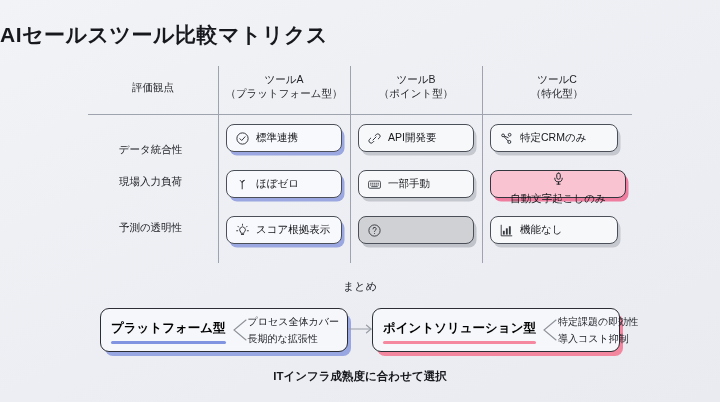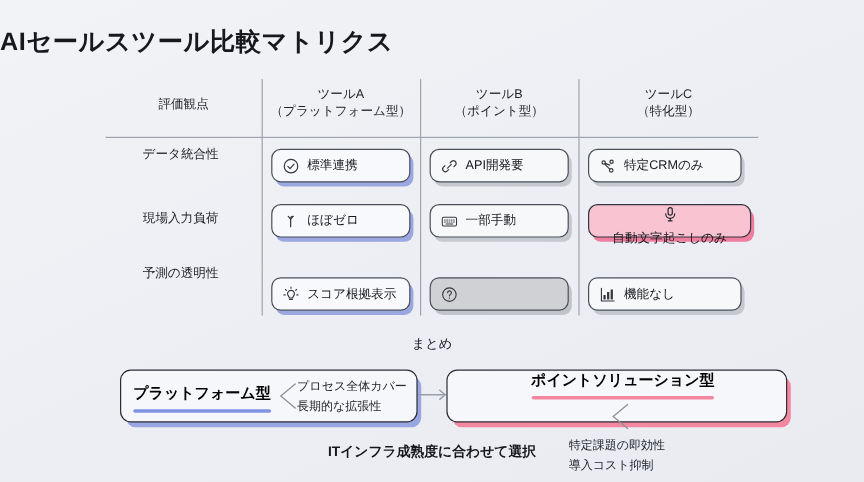--- a/index.html
+++ b/index.html
@@ -83,21 +83,21 @@
   .head-cell.h3 { left: 394px; width: 150px; }
 
   .row-label {
     position: absolute;
     left: 0;
     width: 125px;
     text-align: center;
     font-size: 10.5px;
     color: #1d1f24;
   }
-  .row-label.r0 { top: 56px; font-family: Liberation Mono, monospace; }
+  .row-label.r0 { top: 77px; font-family: Liberation Mono, monospace; }
   .row-label.r1 { top: 109px; }
   .row-label.r2 { top: 155px; }
 
   
   .chip {
     position: absolute;
     height: 28px;
     border: 1.2px solid #4b4f58;
     border-radius: 8px;
     background: #f7f8fa;
@@ -138,21 +138,21 @@
   .chip .ico svg { display: block; }
 
   
   .chip.c1 { left: 138px; width: 116px; }
   .chip.c2 { left: 270px; width: 116px; }
   .chip.c3 { left: 402px; width: 128px; }
   .chip.c3.wide { width: 136px; flex-direction: column; }
 
   .chip.rr0 { top: 58px; }
   .chip.rr1 { top: 104px; }
-  .chip.rr2 { top: 150px; margin-top: 15px; }
+  .chip.rr2 { top: 150px; }
 
   
   .summary-label {
     position: absolute;
     top: 279px;
     left: 0;
     width: 720px;
     text-align: center;
     font-size: 11px;
     color: #20222a;
@@ -162,21 +162,21 @@
     position: absolute;
     top: 308px;
     height: 44px;
     border: 1.3px solid #2b2e35;
     border-radius: 9px;
     background: #f6f7fa;
     display: flex;
     align-items: center;
   }
   .sumbox.left  { left: 100px; width: 248px; box-shadow: 4px 5px 0 -1px #98a6e2; }
-  .sumbox.right { left: 372px; width: 284px; box-shadow: 4px 5px 0 -1px #f3879f; flex-direction: column; }
+  .sumbox.right { left: 372px; width: 248px; box-shadow: 4px 5px 0 -1px #f3879f; }
 
   .sum-term {
     position: relative;
     font-size: 12.5px;
     font-weight: bold;
     color: #000000;
     margin-left: 10px;
     white-space: nowrap;
     padding-bottom: 4px;
   }

